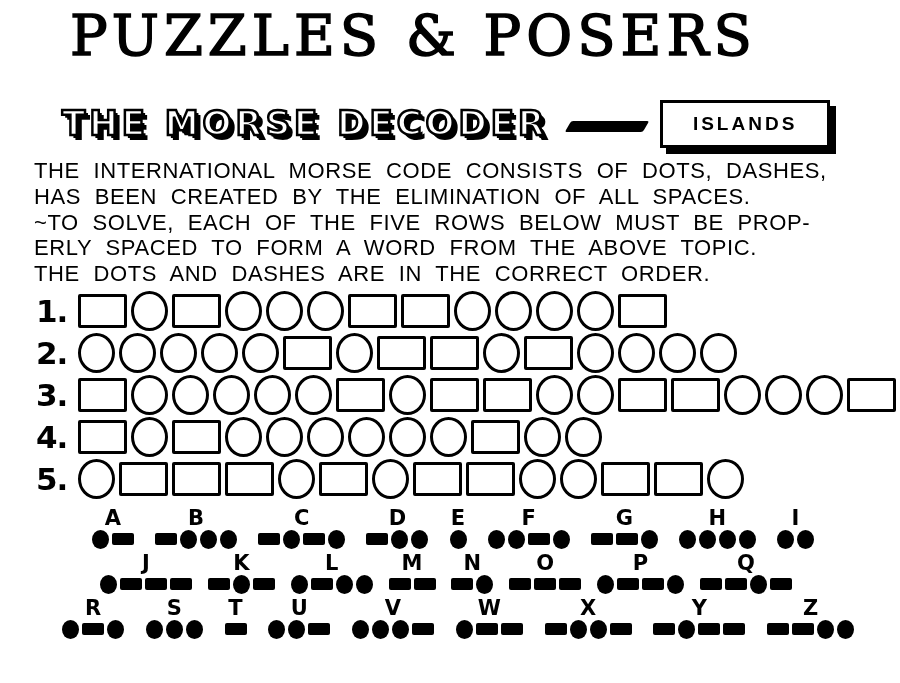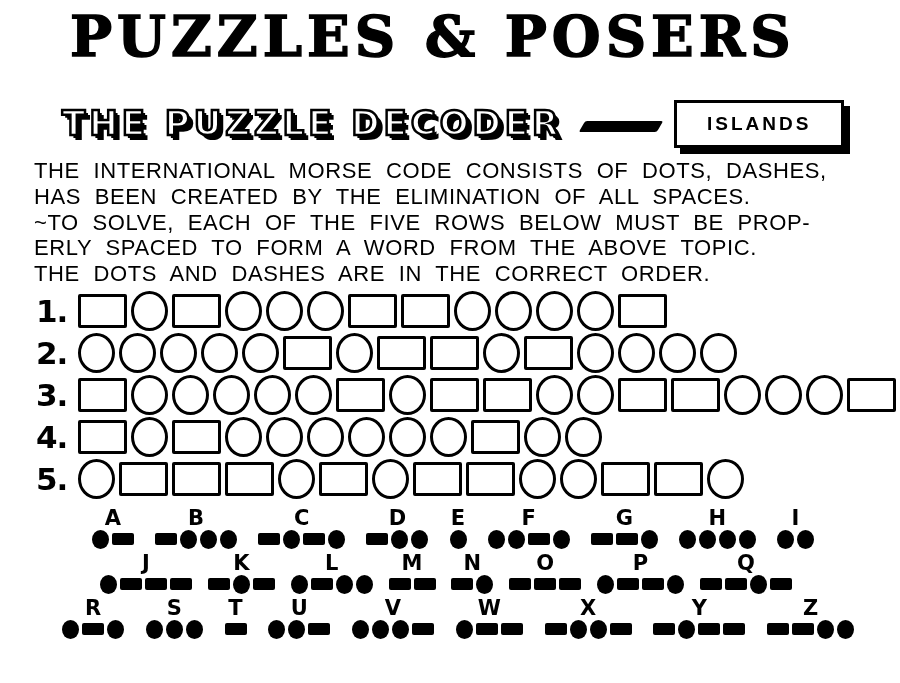--- a/index.html
+++ b/index.html
@@ -3,21 +3,21 @@
 <meta charset="utf-8">
 <style>
   html,body{margin:0;padding:0;}
   body{
     width:900px;height:683px;background:#ffffff;color:#000;
     font-family:"Liberation Sans",sans-serif;overflow:hidden;position:relative;
   }
   .main-title{
     margin:6px 0 0 70px;
     font-family:"DejaVu Serif",serif;
-    font-weight:bold;font-size:56px;line-height:60px;letter-spacing:5px;
+    font-weight:normal;font-size:56px;line-height:60px;letter-spacing:5px;
     -webkit-text-stroke:1.5px #000;
     white-space:nowrap;
   }
   .subtitle-row{
     display:flex;align-items:center;margin:34px 0 0 62px;height:46px;
   }
   .puzzle-title{
     font-family:"DejaVu Sans",sans-serif;
     font-weight:900;font-size:34px;letter-spacing:4px;white-space:nowrap;
     color:#fff;-webkit-text-stroke:2.5px #000;
@@ -64,21 +64,21 @@
   .key-dash{width:22px;height:12px;background:#000;border-radius:2px;flex:0 0 auto;}
 </style>
 </head>
 <body>
 
 <div>
 
   <h1 class="main-title">PUZZLES &amp; POSERS</h1>
 
   <div class="subtitle-row">
-    <span class="puzzle-title">THE PUZZLE DECODER</span>
+    <span class="puzzle-title">THE MORSE DECODER</span>
     <span class="long-dash"></span>
     <span class="topic-box">
       <span>ISLANDS</span>
     </span>
   </div>
 
   <div class="intro">
     <p>THE INTERNATIONAL MORSE CODE CONSISTS OF DOTS, DASHES,</p>
     <p>HAS BEEN CREATED BY THE ELIMINATION OF ALL SPACES.</p>
     <p>~TO SOLVE, EACH OF THE FIVE ROWS BELOW MUST BE PROP-</p>

